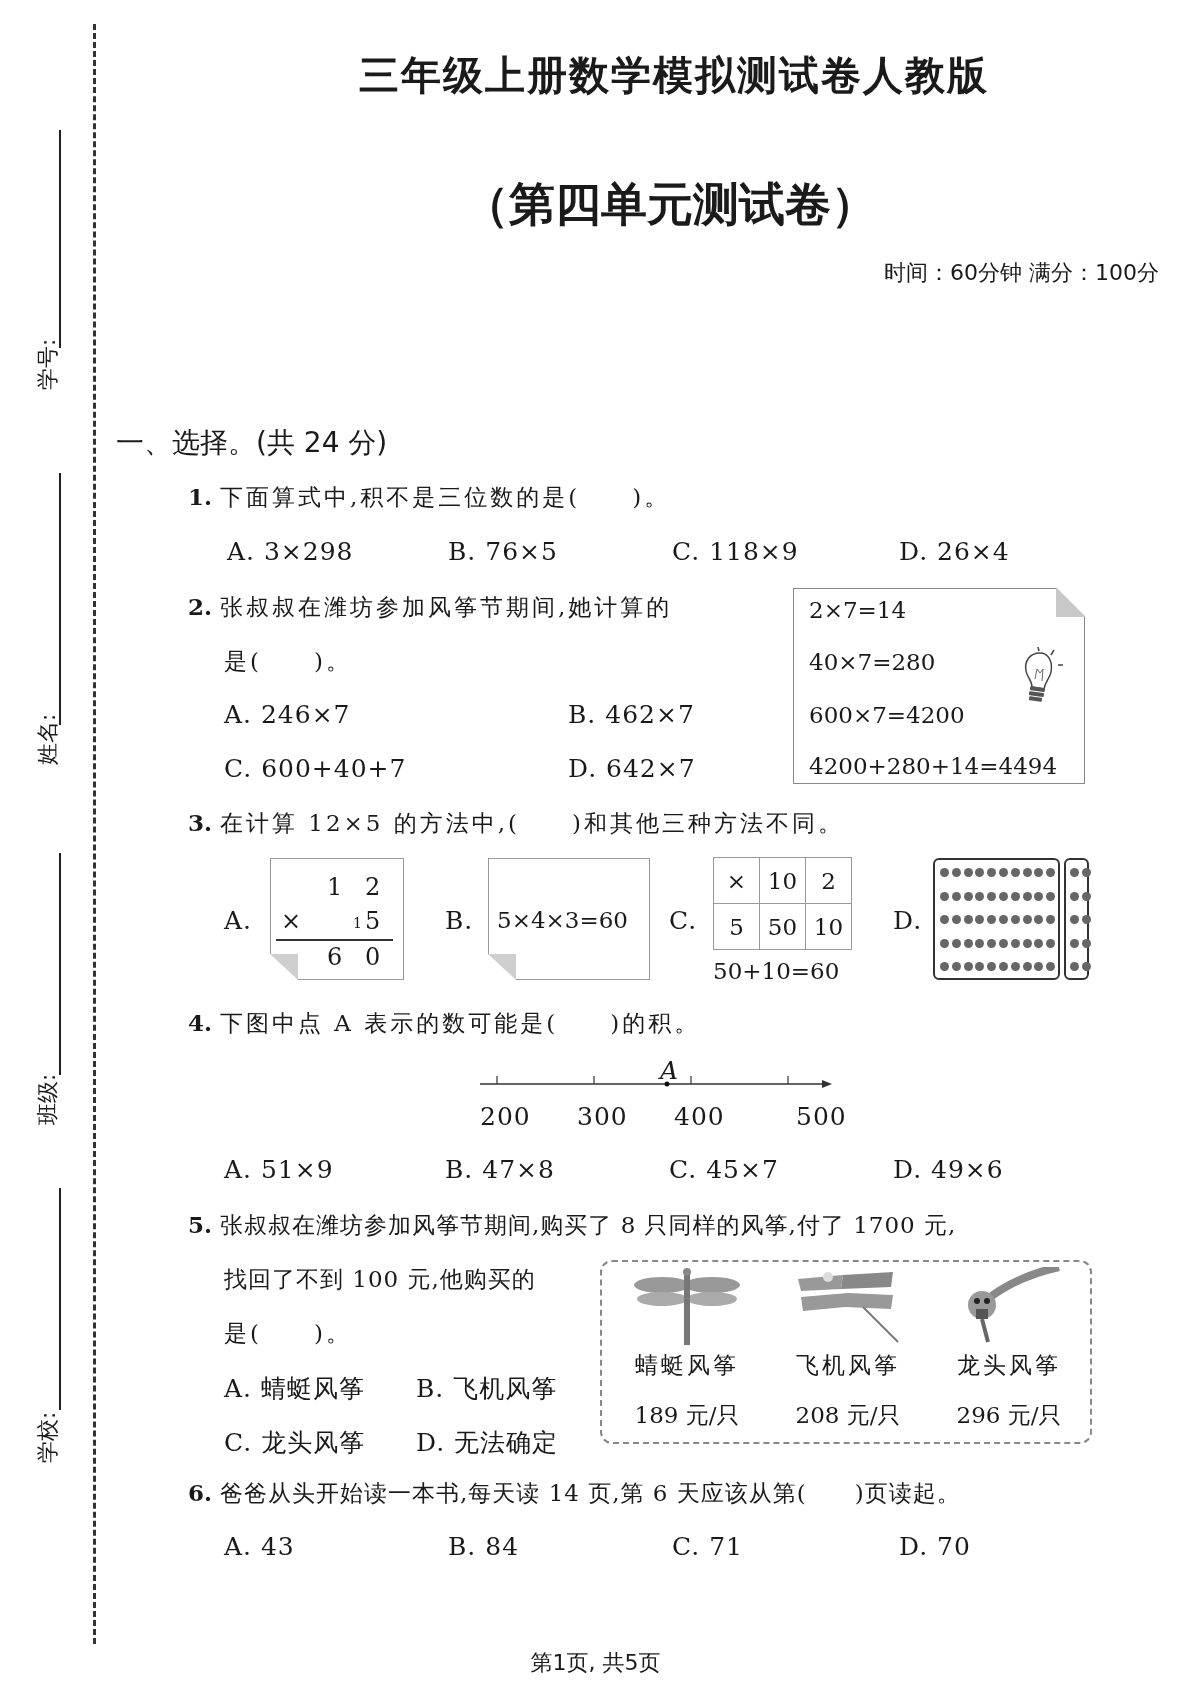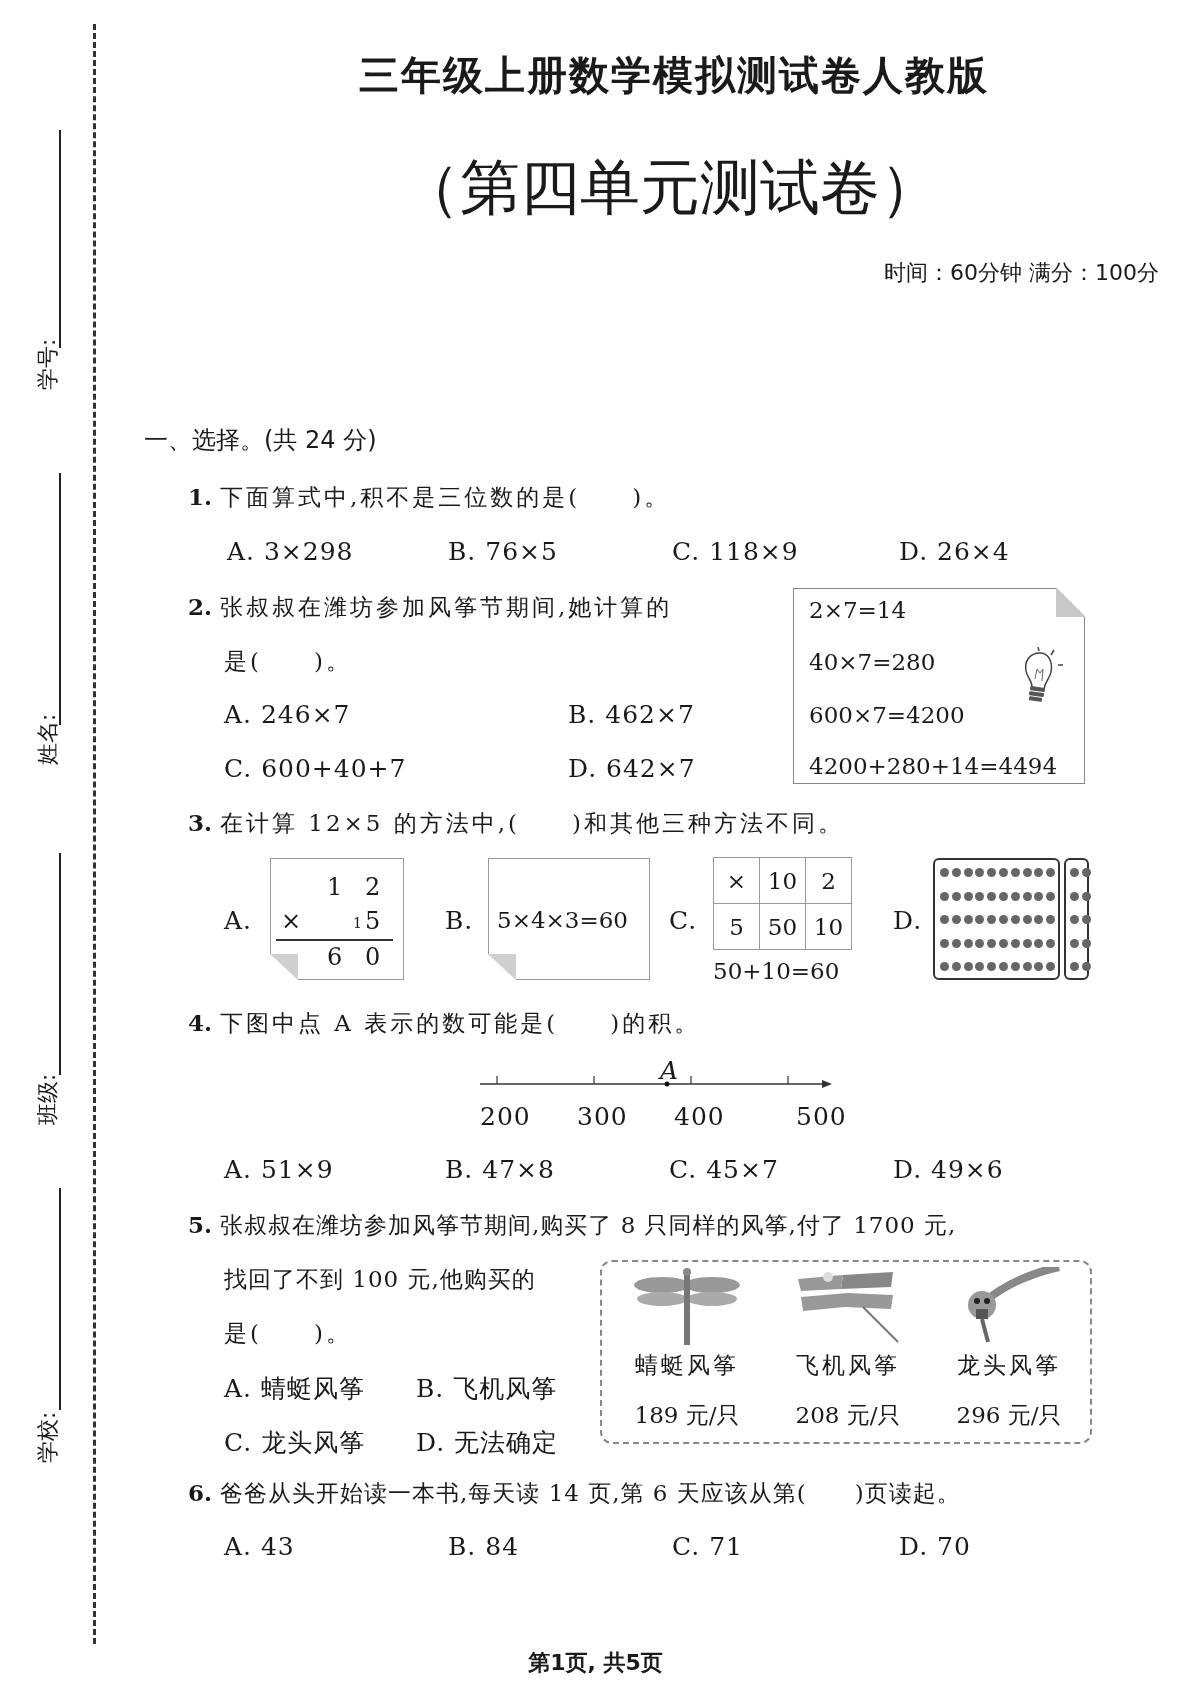--- a/index.html
+++ b/index.html
@@ -5,30 +5,30 @@
   * { box-sizing: border-box; margin: 0; padding: 0; }
   html, body { width: 1191px; height: 1684px; background: #ffffff; overflow: hidden; }
   body { position: relative; font-family: "DejaVu Serif", "Liberation Serif", serif; color: #1a1a1a; }
 
   
   .binding-dash { position: absolute; left: 93px; top: 24px; height: 1620px; border-left: 3px dashed #333; }
   .bind-line { position: absolute; left: 59px; width: 2px; background: #222; }
   .bind-label { position: absolute; left: 28px; width: 40px; font-family: "DejaVu Sans", sans-serif; font-size: 22px; transform: rotate(-90deg); transform-origin: center; white-space: nowrap; text-align: center; }
 
   .title { position: absolute; left: 184px; top: 48px; width: 980px; text-align: center; font-family: Liberation Mono, monospace; font-size: 40px; font-weight: bold; letter-spacing: 2px; }
-  .subtitle { position: absolute; left: 180px; top: 148px; width: 980px; text-align: center; font-family: "DejaVu Sans", sans-serif; font-size: 60px; font-weight: normal; }
+  .subtitle { position: absolute; left: 180px; top: 174px; width: 980px; text-align: center; font-family: "DejaVu Sans", sans-serif; font-size: 46px; font-weight: bold; }
   .meta { position: absolute; right: 32px; top: 258px; font-family: "DejaVu Sans", sans-serif; font-size: 22px; }
 
   table.score { position: absolute; left: 153px; top: 287px; width: 1012px; border-collapse: collapse; }
   table.score td { border: 3px solid #222; font-family: "DejaVu Sans", sans-serif; font-size: 34px; text-align: center; }
   table.score tr.r1 td { height: 62px; }
   table.score tr.r2 td { height: 70px; }
   table.score td.first { width: 158px; text-align: left; padding-left: 30px; letter-spacing: 8px; }
 
-  .section { position: absolute; left: 144px; top: 424px; font-family: "DejaVu Sans", sans-serif; font-size: 24px; }
+  .section { position: absolute; left: 116px; top: 424px; font-family: "DejaVu Sans", sans-serif; font-size: 28px; }
 
   .q { position: absolute; font-size: 23px; letter-spacing: 3px; white-space: nowrap; }
   .q .num { font-weight: bold; margin-right: 8px; letter-spacing: 0; }
   .opt { position: absolute; font-size: 25px; white-space: nowrap; letter-spacing: 1px; }
 
   
   .note { position: absolute; left: 793px; top: 588px; width: 292px; height: 196px; border: 1.5px solid #888; background: #fff; }
   .note .corner { position: absolute; right: -2px; top: -2px; width: 0; height: 0; border-left: 30px solid #c9c9c9; border-top: 30px solid #fff; }
   .note .line { position: absolute; left: 15px; font-size: 23px; }
   .bulb { position: absolute; left: 224px; top: 58px; }
@@ -53,21 +53,21 @@
   
   .numline { position: absolute; left: 480px; top: 1058px; width: 360px; height: 80px; }
 
   
   .kites { position: absolute; left: 600px; top: 1260px; width: 492px; height: 184px; border: 2px dashed #888; border-radius: 12px; }
   .kite { position: absolute; top: 0; width: 160px; text-align: center; }
   .kite .name { position: absolute; top: 88px; width: 160px; text-align: center; font-size: 23px; letter-spacing: 3px; }
   .kite .price { position: absolute; top: 138px; width: 160px; text-align: center; font-size: 23px; }
   .kite svg { position: absolute; left: 25px; top: 5px; }
 
-  .footer { position: absolute; left: 0; width: 1191px; top: 1648px; text-align: center; font-family: "DejaVu Sans", sans-serif; font-size: 22px; font-weight: bold; }
+  .footer { position: absolute; left: 0; width: 1191px; top: 1648px; text-align: center; font-family: "DejaVu Sans", sans-serif; font-size: 22px; }
 </style>
 </head>
 <body>
 
 <div class="binding-dash"></div>
 
 <div class="bind-line" style="top:130px;height:218px;"></div>
 <div class="bind-label" style="top:355px;">学号:</div>
 
 <div class="bind-line" style="top:473px;height:252px;"></div>

